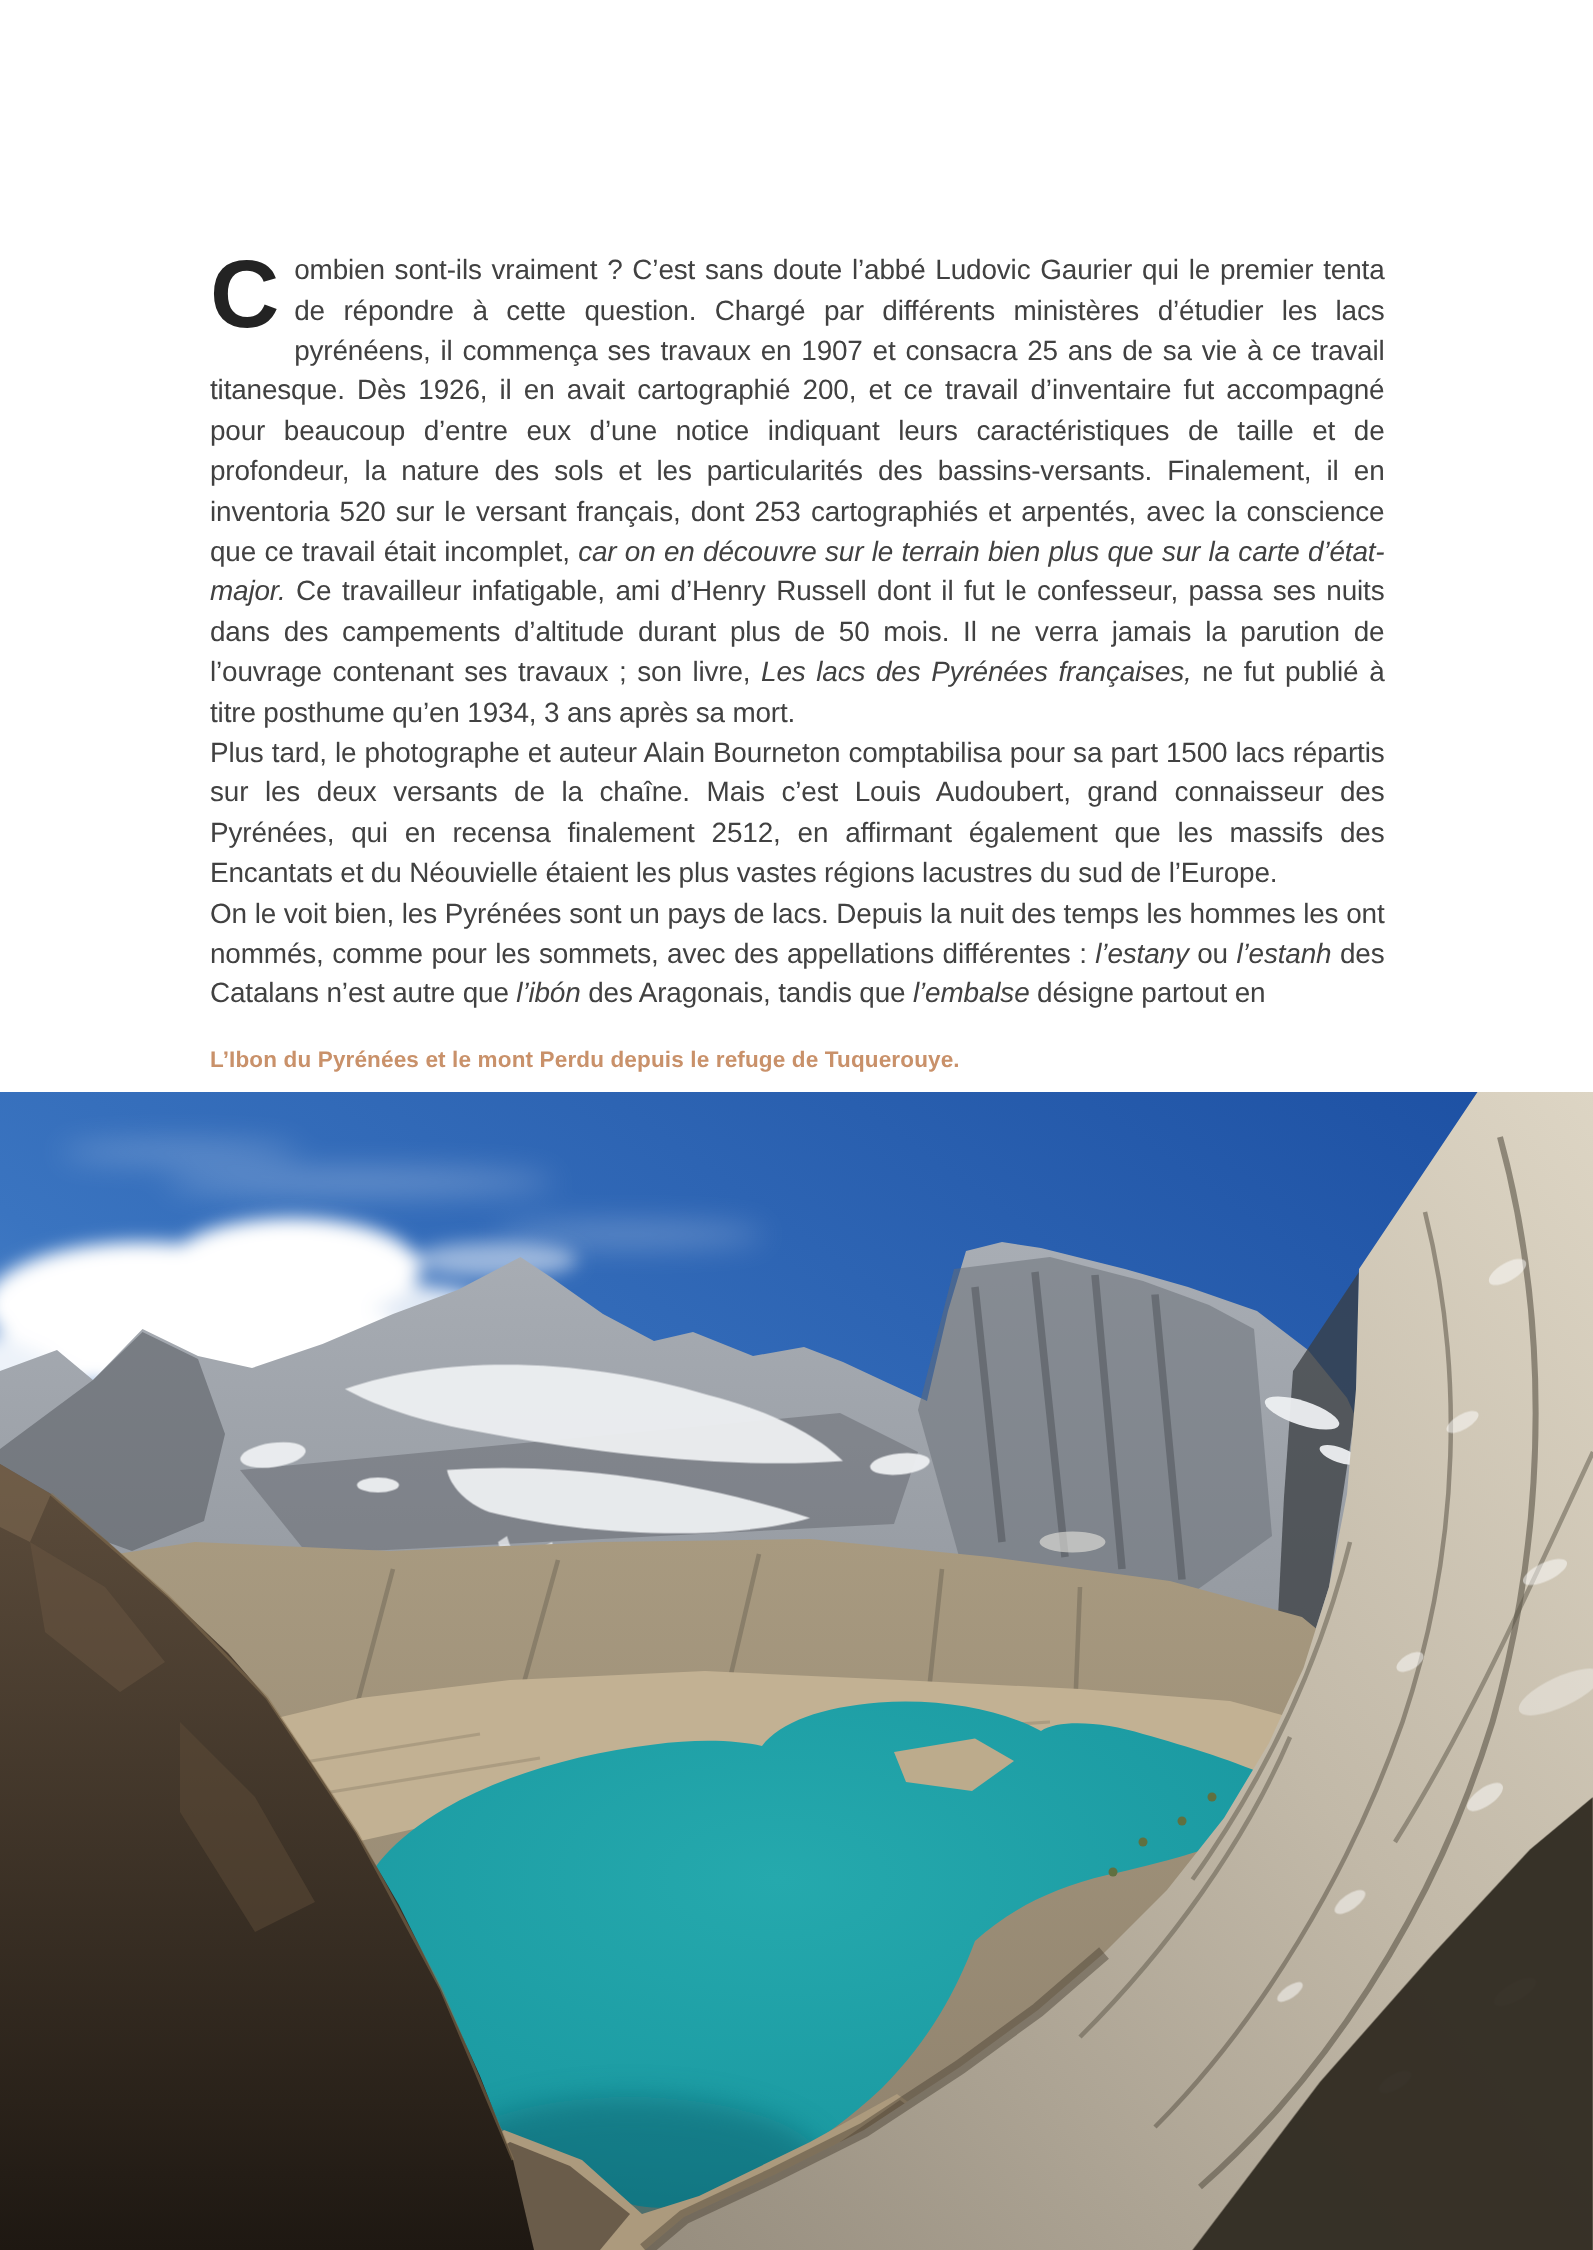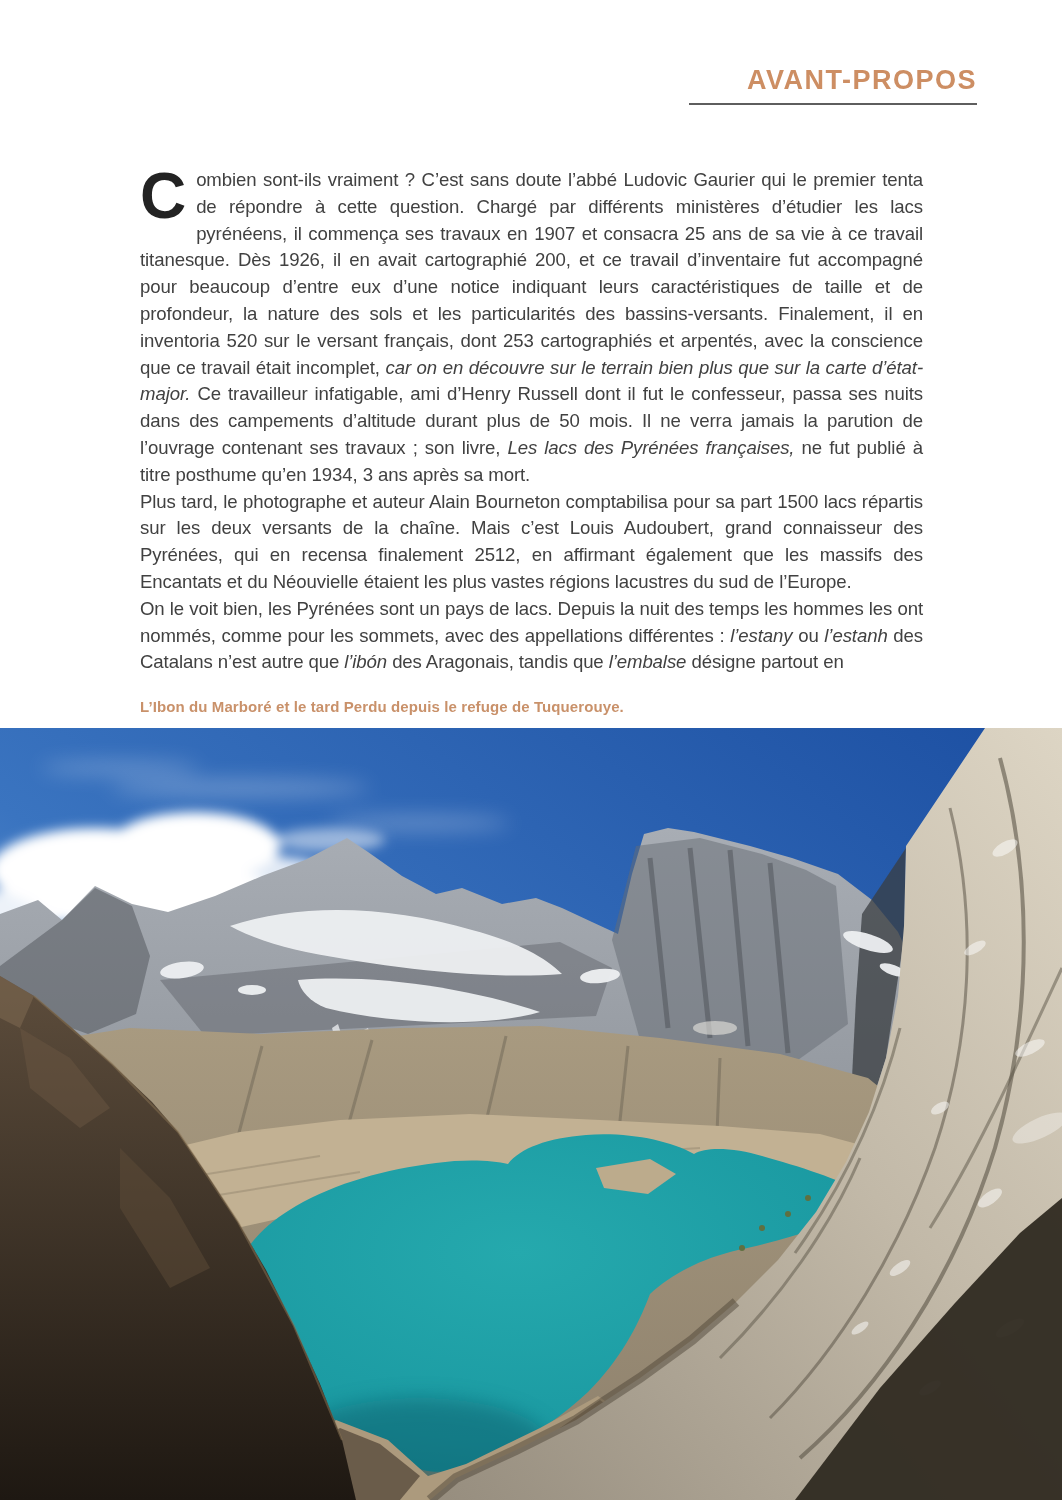--- a/index.html
+++ b/index.html
@@ -33,32 +33,28 @@
   }
   
   .photo{position:absolute;left:0;top:728px;width:1062px;height:772px;}
   .photo svg{display:block;width:1062px;height:772px;}
 </style>
 </head>
 <body>
 
 <div class="page">
 
-  <div class="masthead">
-    <h1>AVANT-PROPOS</h1>
-    <div class="title-rule"></div>
-  </div>
 
   <div class="body-copy">
     <p><span class="drop-cap">C</span><span>ombien sont-ils vraiment ? C’est sans doute l’abbé Ludovic Gaurier qui le premier tenta de répondre à cette question. Chargé par différents ministères d’étudier les lacs pyrénéens, il commença ses travaux en 1907 et consacra 25 ans de sa vie à ce travail titanesque. Dès 1926, il en avait cartographié 200, et ce travail d’inventaire fut accompagné pour beaucoup d’entre eux d’une notice indiquant leurs caractéristiques de taille et de profondeur, la nature des sols et les particularités des bassins-versants. Finalement, il en inventoria 520 sur le versant français, dont 253 cartographiés et arpentés, avec la conscience que ce travail était incomplet, </span><span class="it">car on en découvre sur le terrain bien plus que sur la carte d’état-major.</span><span> Ce travailleur infatigable, ami d’Henry Russell dont il fut le confesseur, passa ses nuits dans des campements d’altitude durant plus de 50 mois. Il ne verra jamais la parution de l’ouvrage contenant ses travaux ; son livre, </span><span class="it">Les lacs des Pyrénées françaises,</span><span> ne fut publié à titre posthume qu’en 1934, 3 ans après sa mort.</span></p>
     <p><span>Plus tard, le photographe et auteur Alain Bourneton comptabilisa pour sa part 1500 lacs répartis sur les deux versants de la chaîne. Mais c’est Louis Audoubert, grand connaisseur des Pyrénées, qui en recensa finalement 2512, en affirmant également que les massifs des Encantats et du Néouvielle étaient les plus vastes régions lacustres du sud de l’Europe.</span></p>
     <p><span>On le voit bien, les Pyrénées sont un pays de lacs. Depuis la nuit des temps les hommes les ont nommés, comme pour les sommets, avec des appellations différentes : </span><span class="it">l’estany</span><span> ou </span><span class="it">l’estanh</span><span> des Catalans n’est autre que </span><span class="it">l’ibón</span><span> des Aragonais, tandis que </span><span class="it">l’embalse</span><span> désigne partout en</span></p>
   </div>
 
-  <p class="caption">L’Ibon du Marboré et le tard Perdu depuis le refuge de Tuquerouye.</p>
+  <p class="caption">L’Ibon du Pyrénées et le mont Perdu depuis le refuge de Tuquerouye.</p>
 
   <div class="photo">
     <svg viewBox="0 0 1062 772" preserveAspectRatio="none">
       <defs>
         <linearGradient id="sky" x1="0" y1="1" x2="1" y2="0">
           <stop offset="0" stop-color="#7fade0"></stop>
           <stop offset="0.45" stop-color="#3a74c0"></stop>
           <stop offset="1" stop-color="#1c4fa2"></stop>
         </linearGradient>
         <linearGradient id="rock" x1="0" y1="0" x2="0" y2="1">

